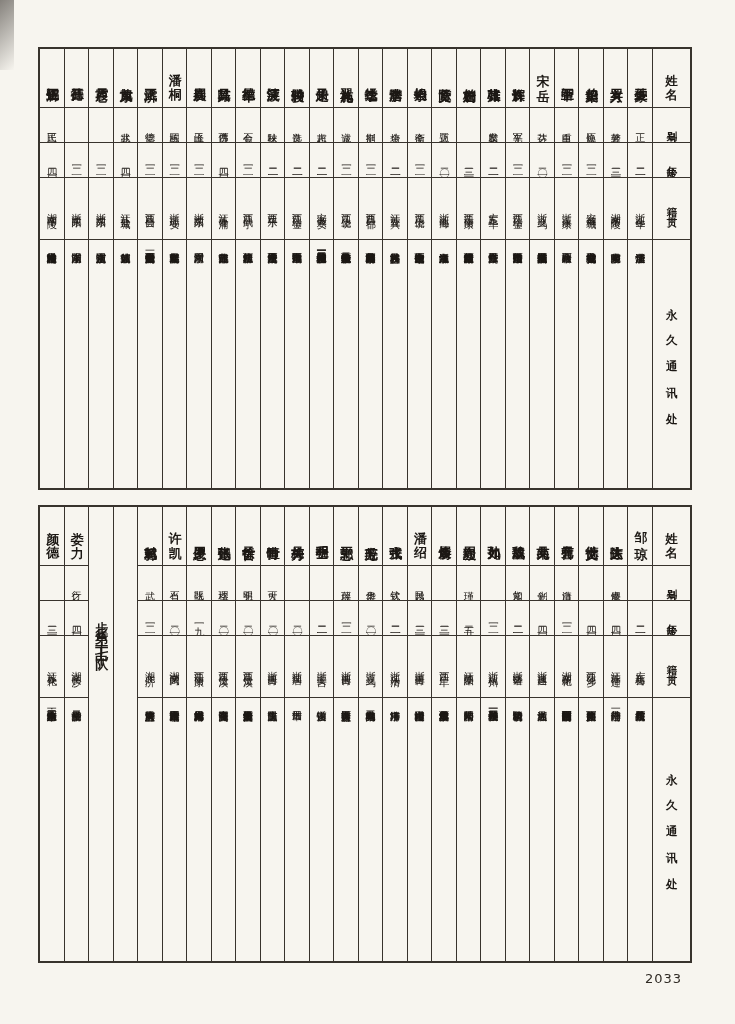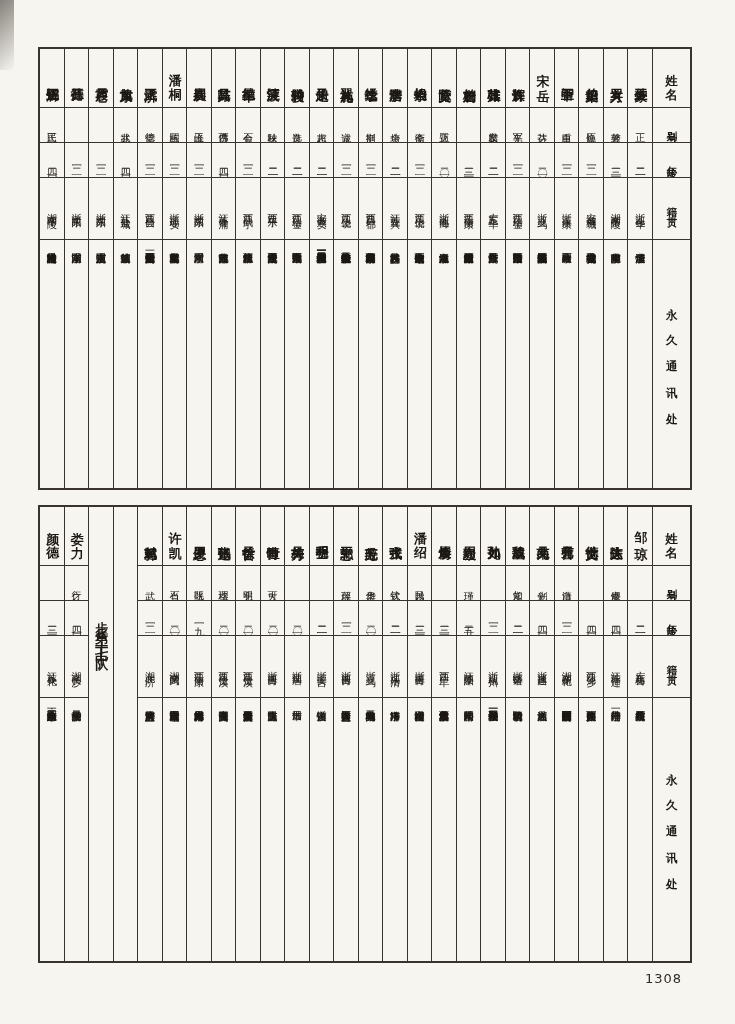--- a/index.html
+++ b/index.html
@@ -941,14 +941,14 @@
         </div>
         <div class="cell c-native native-sp">
           <span class="vtext">江苏兴化</span>
         </div>
         <div class="cell c-addr">
           <span class="vtext">上海东余杭路第二百十一巷三十四号·</span>
         </div>
       </div>
     </div>
 
-  <div class="page-number">1308</div>
+  <div class="page-number">2033</div>
 </div>
 
 </body></html>

